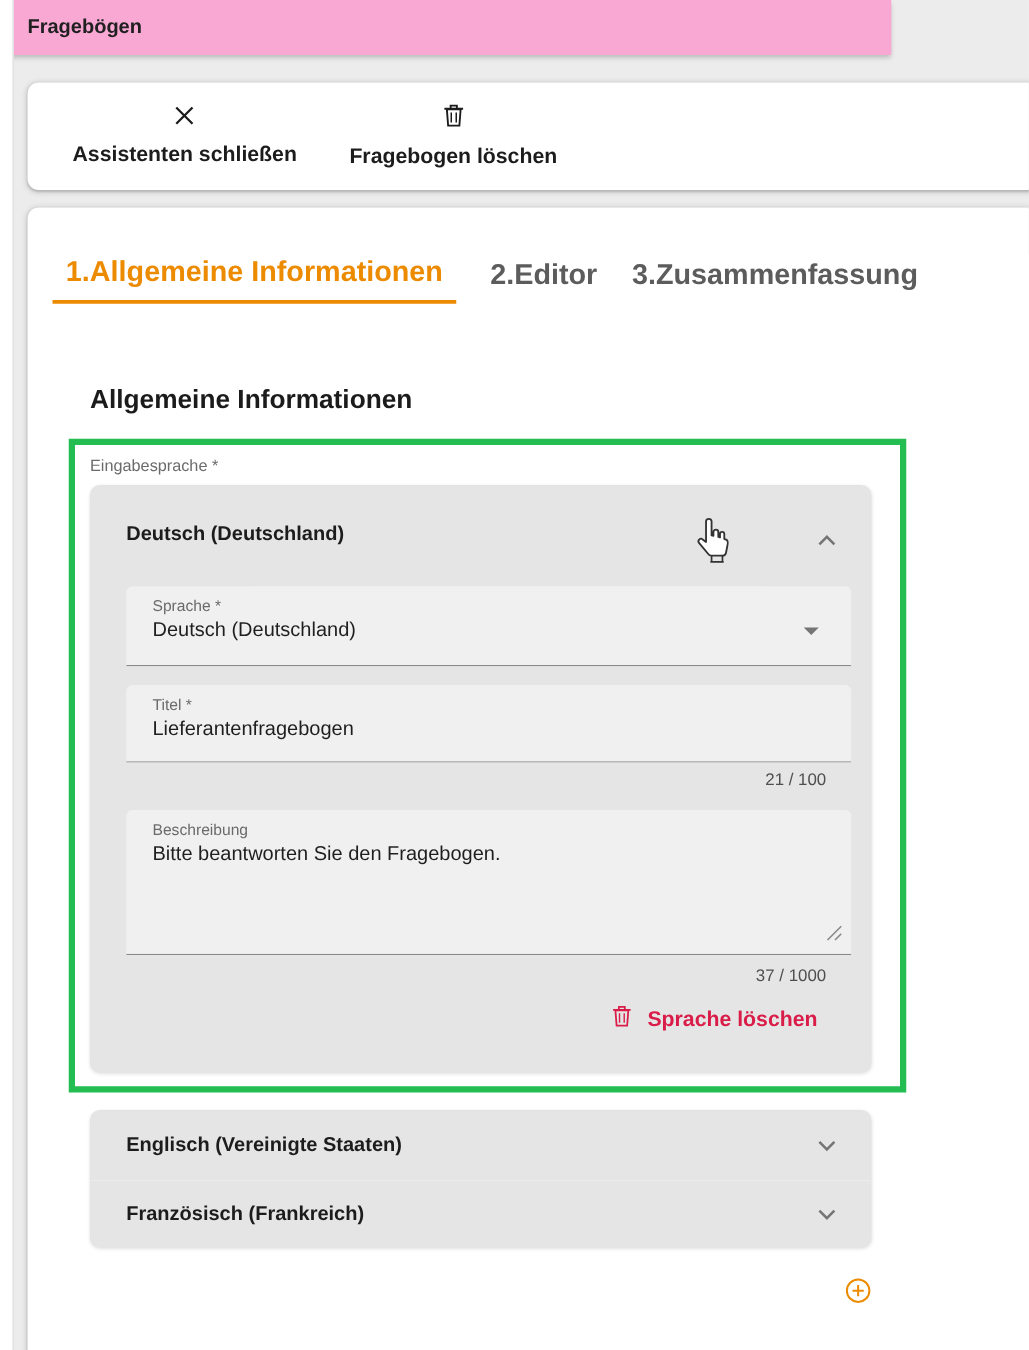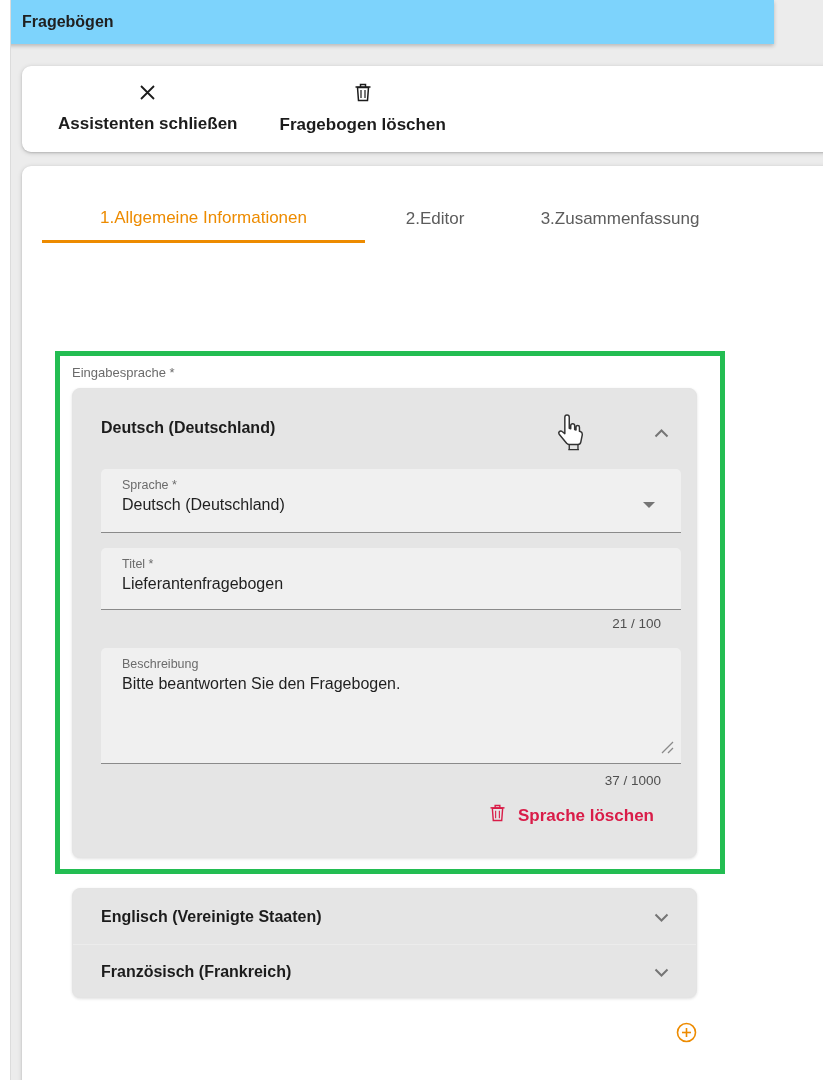--- a/index.html
+++ b/index.html
@@ -3,40 +3,40 @@
 <meta charset="utf-8">
 <style>
   * { margin:0; padding:0; box-sizing:border-box; }
   html,body { width:823px; height:1080px; overflow:hidden;
     font-family:"Liberation Sans","DejaVu Sans",sans-serif;
     background:#ececec; position:relative; }
 
   .left-rail { position:absolute; left:0; top:0; width:11px; height:1080px;
     background:#ffffff; border-right:1px solid #dcdcdc; z-index:5; }
 
-  .app-header { position:absolute; left:0; top:0; width:774px; height:44px;
-    background:#7dd3fc; box-shadow:0 2px 4px rgba(0,0,0,.22); z-index:4;
+  .app-header { position:absolute; left:0; top:0; width:713px; height:44px;
+    background:#f9a8d4; box-shadow:0 2px 4px rgba(0,0,0,.22); z-index:4;
     display:flex; align-items:center; padding-left:22px; }
   .app-header .title { font-size:16px; font-weight:bold; color:#202020; }
 
   .card { position:absolute; background:#fff; border-radius:9px;
     box-shadow:0 1px 2px rgba(0,0,0,.14), 0 1px 5px rgba(0,0,0,.16); }
 
   .toolbar-card { left:22px; top:66px; width:841px; height:86px;
     display:flex; align-items:center; padding-left:36px; gap:42px; }
   .tool-btn { display:flex; align-items:center; gap:13px; background:none;
     border:none; font-family:inherit; font-size:17px; font-weight:bold;
     color:#1c1c1c; cursor:pointer;flex-direction:column; }
   .tool-btn svg { display:block; }
 
   .main-card { left:22px; top:166px; width:841px; height:950px; }
 
   .tabs { position:absolute; left:20px; top:29px; height:48px;
     display:flex; align-items:center; }
-  .tab { font-size:17px; font-weight:normal; color:#5c5c5c; height:48px;
+  .tab { font-size:23px; font-weight:bold; color:#5c5c5c; height:48px;
     display:flex; align-items:center; justify-content:center; cursor:pointer; }
   .tab.active { color:#ED8B00; border-bottom:3px solid #ED8B00; }
   .tab1 { width:323px; }
   .tab2 { width:90px; margin-left:25px; }
   .tab3 { width:194px; margin-left:43px; }
 
   .section-heading { position:absolute; left:50px; top:142px;
     font-size:21px; font-weight:bold; color:#1b1b1b; }
 
   .highlight-box { position:absolute; left:33px; top:185px; width:670px;
@@ -122,20 +122,21 @@
 </section>
 
 <section class="card main-card">
 
   <nav class="tabs">
     <div class="tab tab1 active">1.Allgemeine Informationen</div>
     <div class="tab tab2">2.Editor</div>
     <div class="tab tab3">3.Zusammenfassung</div>
   </nav>
 
+  <h2 class="section-heading">Allgemeine Informationen</h2>
 
   <div class="highlight-box">
     <div class="input-lang-label">Eingabesprache *</div>
 
     <div class="accordion accordion-expanded">
       <div class="acc-title">Deutsch (Deutschland)</div>
       <span class="chev" style="top:35px">
         <svg width="15" height="9" viewBox="0 0 15 9">
             <polyline points="1.5,7.5 7.5,1.5 13.5,7.5" fill="none" stroke="#757575" stroke-width="2"></polyline>
           </svg>

